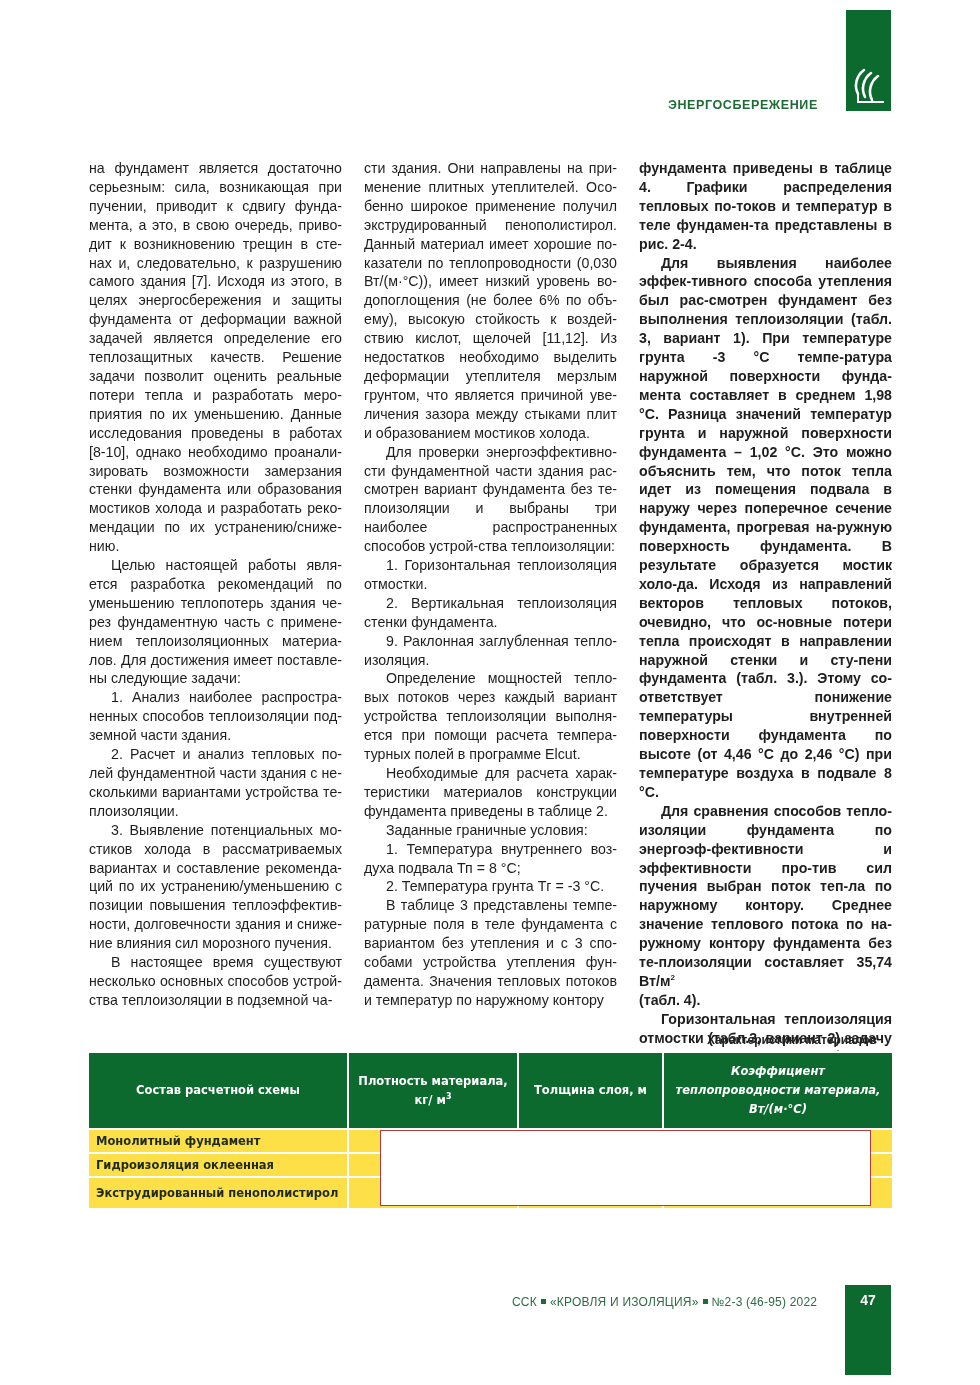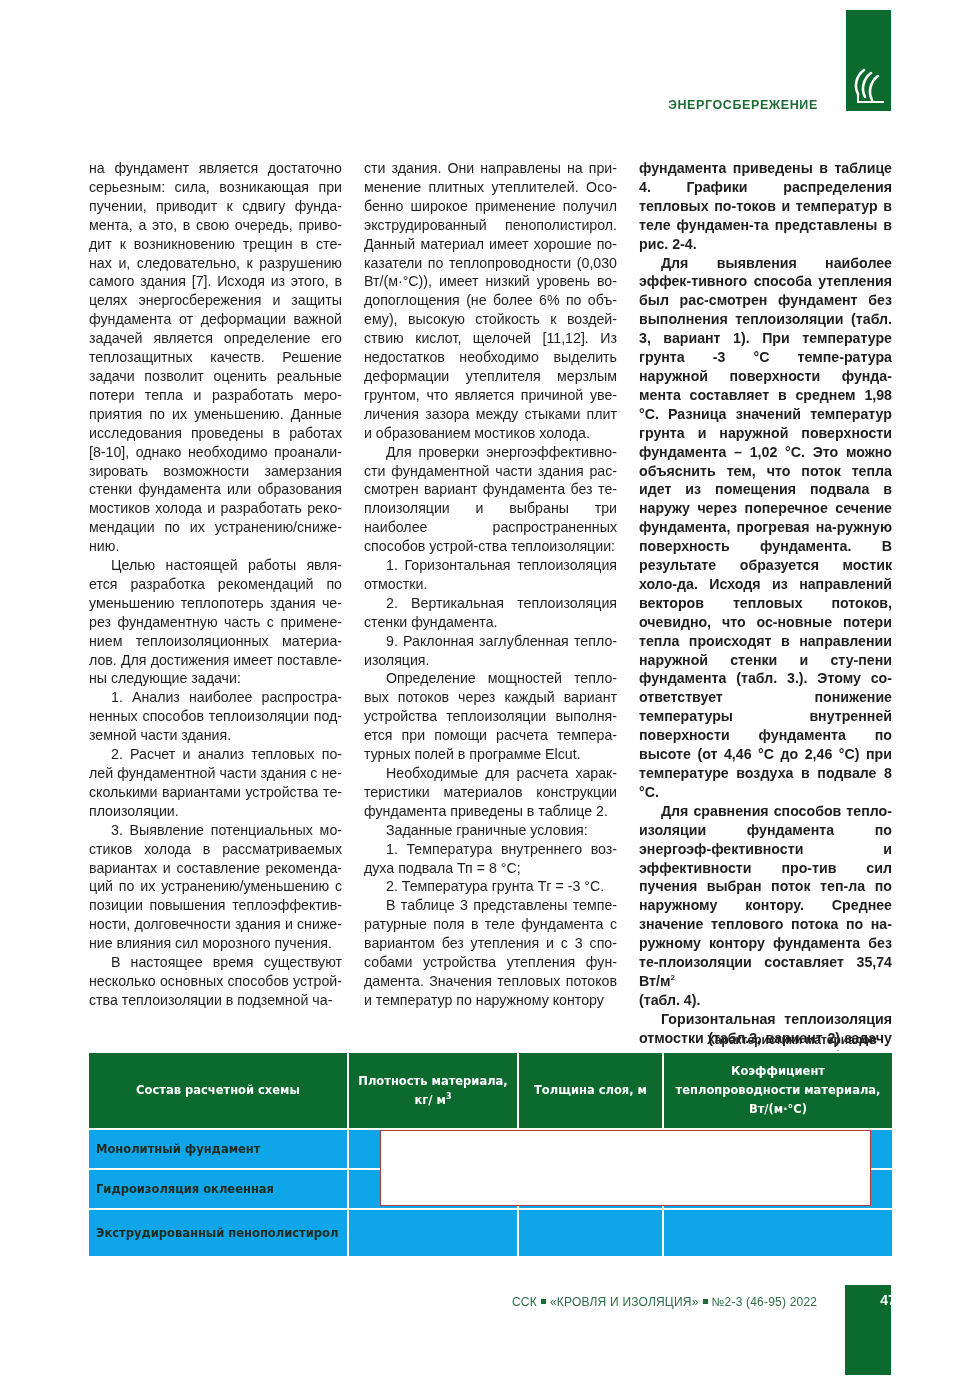--- a/index.html
+++ b/index.html
@@ -22,37 +22,37 @@
 
   .table-label { position: absolute; left: 822px; top: 1016px; font-size: 10px; font-weight: bold; color: #222; margin-top: 34px; }
   .table-title { position: absolute; left: 74px; top: 1033px; width: 803px; text-align: right;
                  font-size: 12px; font-weight: bold; color: #222; }
 
   .mat-table { position: absolute; left: 89px; top: 1051px; width: 803px; border-collapse: collapse;
                font-family: "DejaVu Sans", sans-serif; }
   .mat-table th { background: #0d6a2e; color: #ffffff; font-size: 11.5px; font-weight: bold;
                   height: 75px; padding: 0 4px; border: 2px solid #ffffff; text-align: center; line-height: 19px; }
   .mat-table th.first { border-left: none; }
-  .mat-table th.last { border-right: none; }
-  .mat-table td { background: #0ea5e9; font-size: 11.5px; font-weight: bold; color: #1e2a1e;
-                  padding: 8px 7px; border: 2px solid #ffffff; }
+  .mat-table th.last { border-right: none; font-style: italic; }
+  .mat-table td { background: #fde047; font-size: 11.5px; font-weight: bold; color: #1e2a1e;
+                  padding: 0 7px; border: 2px solid #ffffff; }
   .mat-table td.first { border-left: none; }
   .mat-table td.last { border-right: none; }
   .mat-table tr.r1 td { height: 22px; }
   .mat-table tr.r2 td { height: 22px; }
   .mat-table tr.r3 td { height: 30px; }
 
   .blank-overlay { position: absolute; left: 380px; top: 1130px; width: 489px; height: 74px;
                    background: #ffffff; border: 1px solid #b23b3b; }
 
   .footer-text { position: absolute; left: 512px; top: 1295px; font-size: 12px; color: #2e6b45; letter-spacing: 0.2px; }
   .footer-text .sq { display: inline-block; width: 5px; height: 5px; background: #1f6b36; margin: 0 4px 2px 4px; vertical-align: middle; }
   .page-bar { position: absolute; left: 845px; top: 1285px; width: 46px; height: 90px; background: #0d6a2e; }
   .page-num { position: absolute; left: 845px; top: 1292px; width: 46px; text-align: center; color: #fff;
-              font-weight: bold; font-size: 14px; padding-left: 20px; }
+              font-weight: bold; font-size: 14px; }
 </style>
 </head>
 <body>
 
 <div class="top-bar"></div>
 <svg class="logo" viewBox="0 0 38 42">
   <g fill="none" stroke="#ffffff" stroke-width="2.6" stroke-linecap="round">
     <path d="M14 4 C6 10 4 20 8 28"></path>
     <path d="M21 7 C13 13 11 23 15 31"></path>
     <path d="M28 10 C20 16 18 26 22 34"></path>

